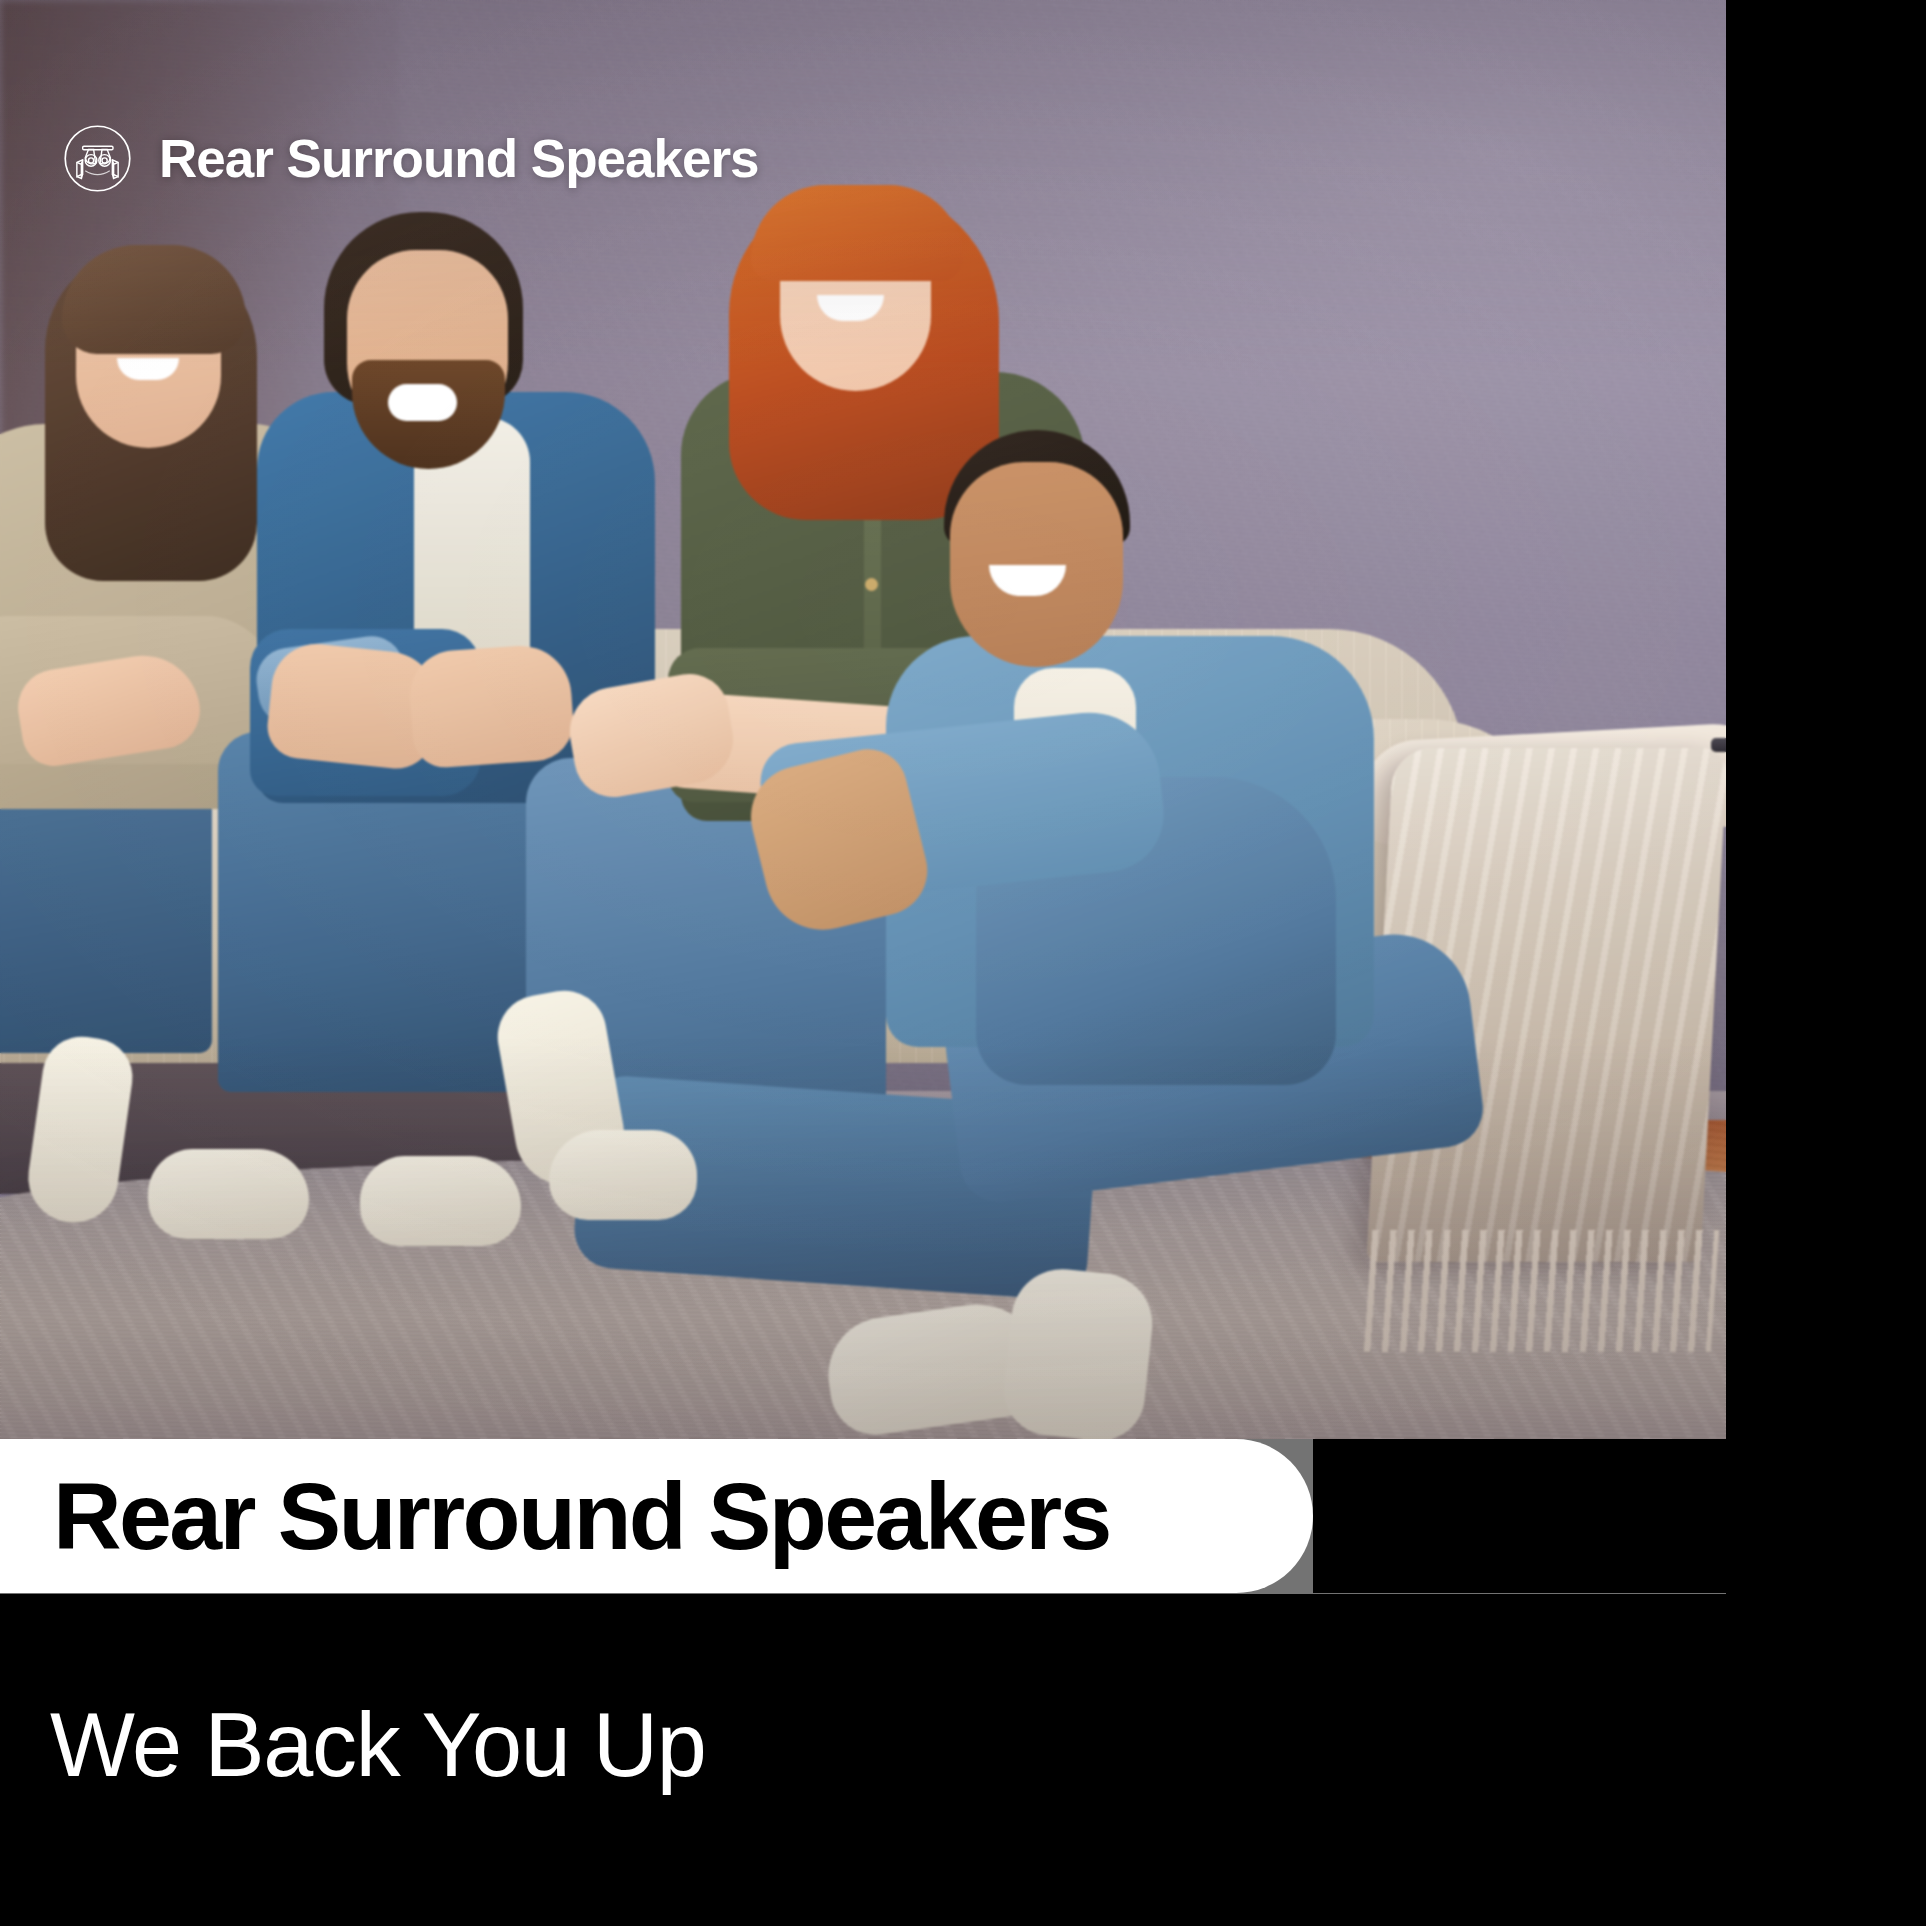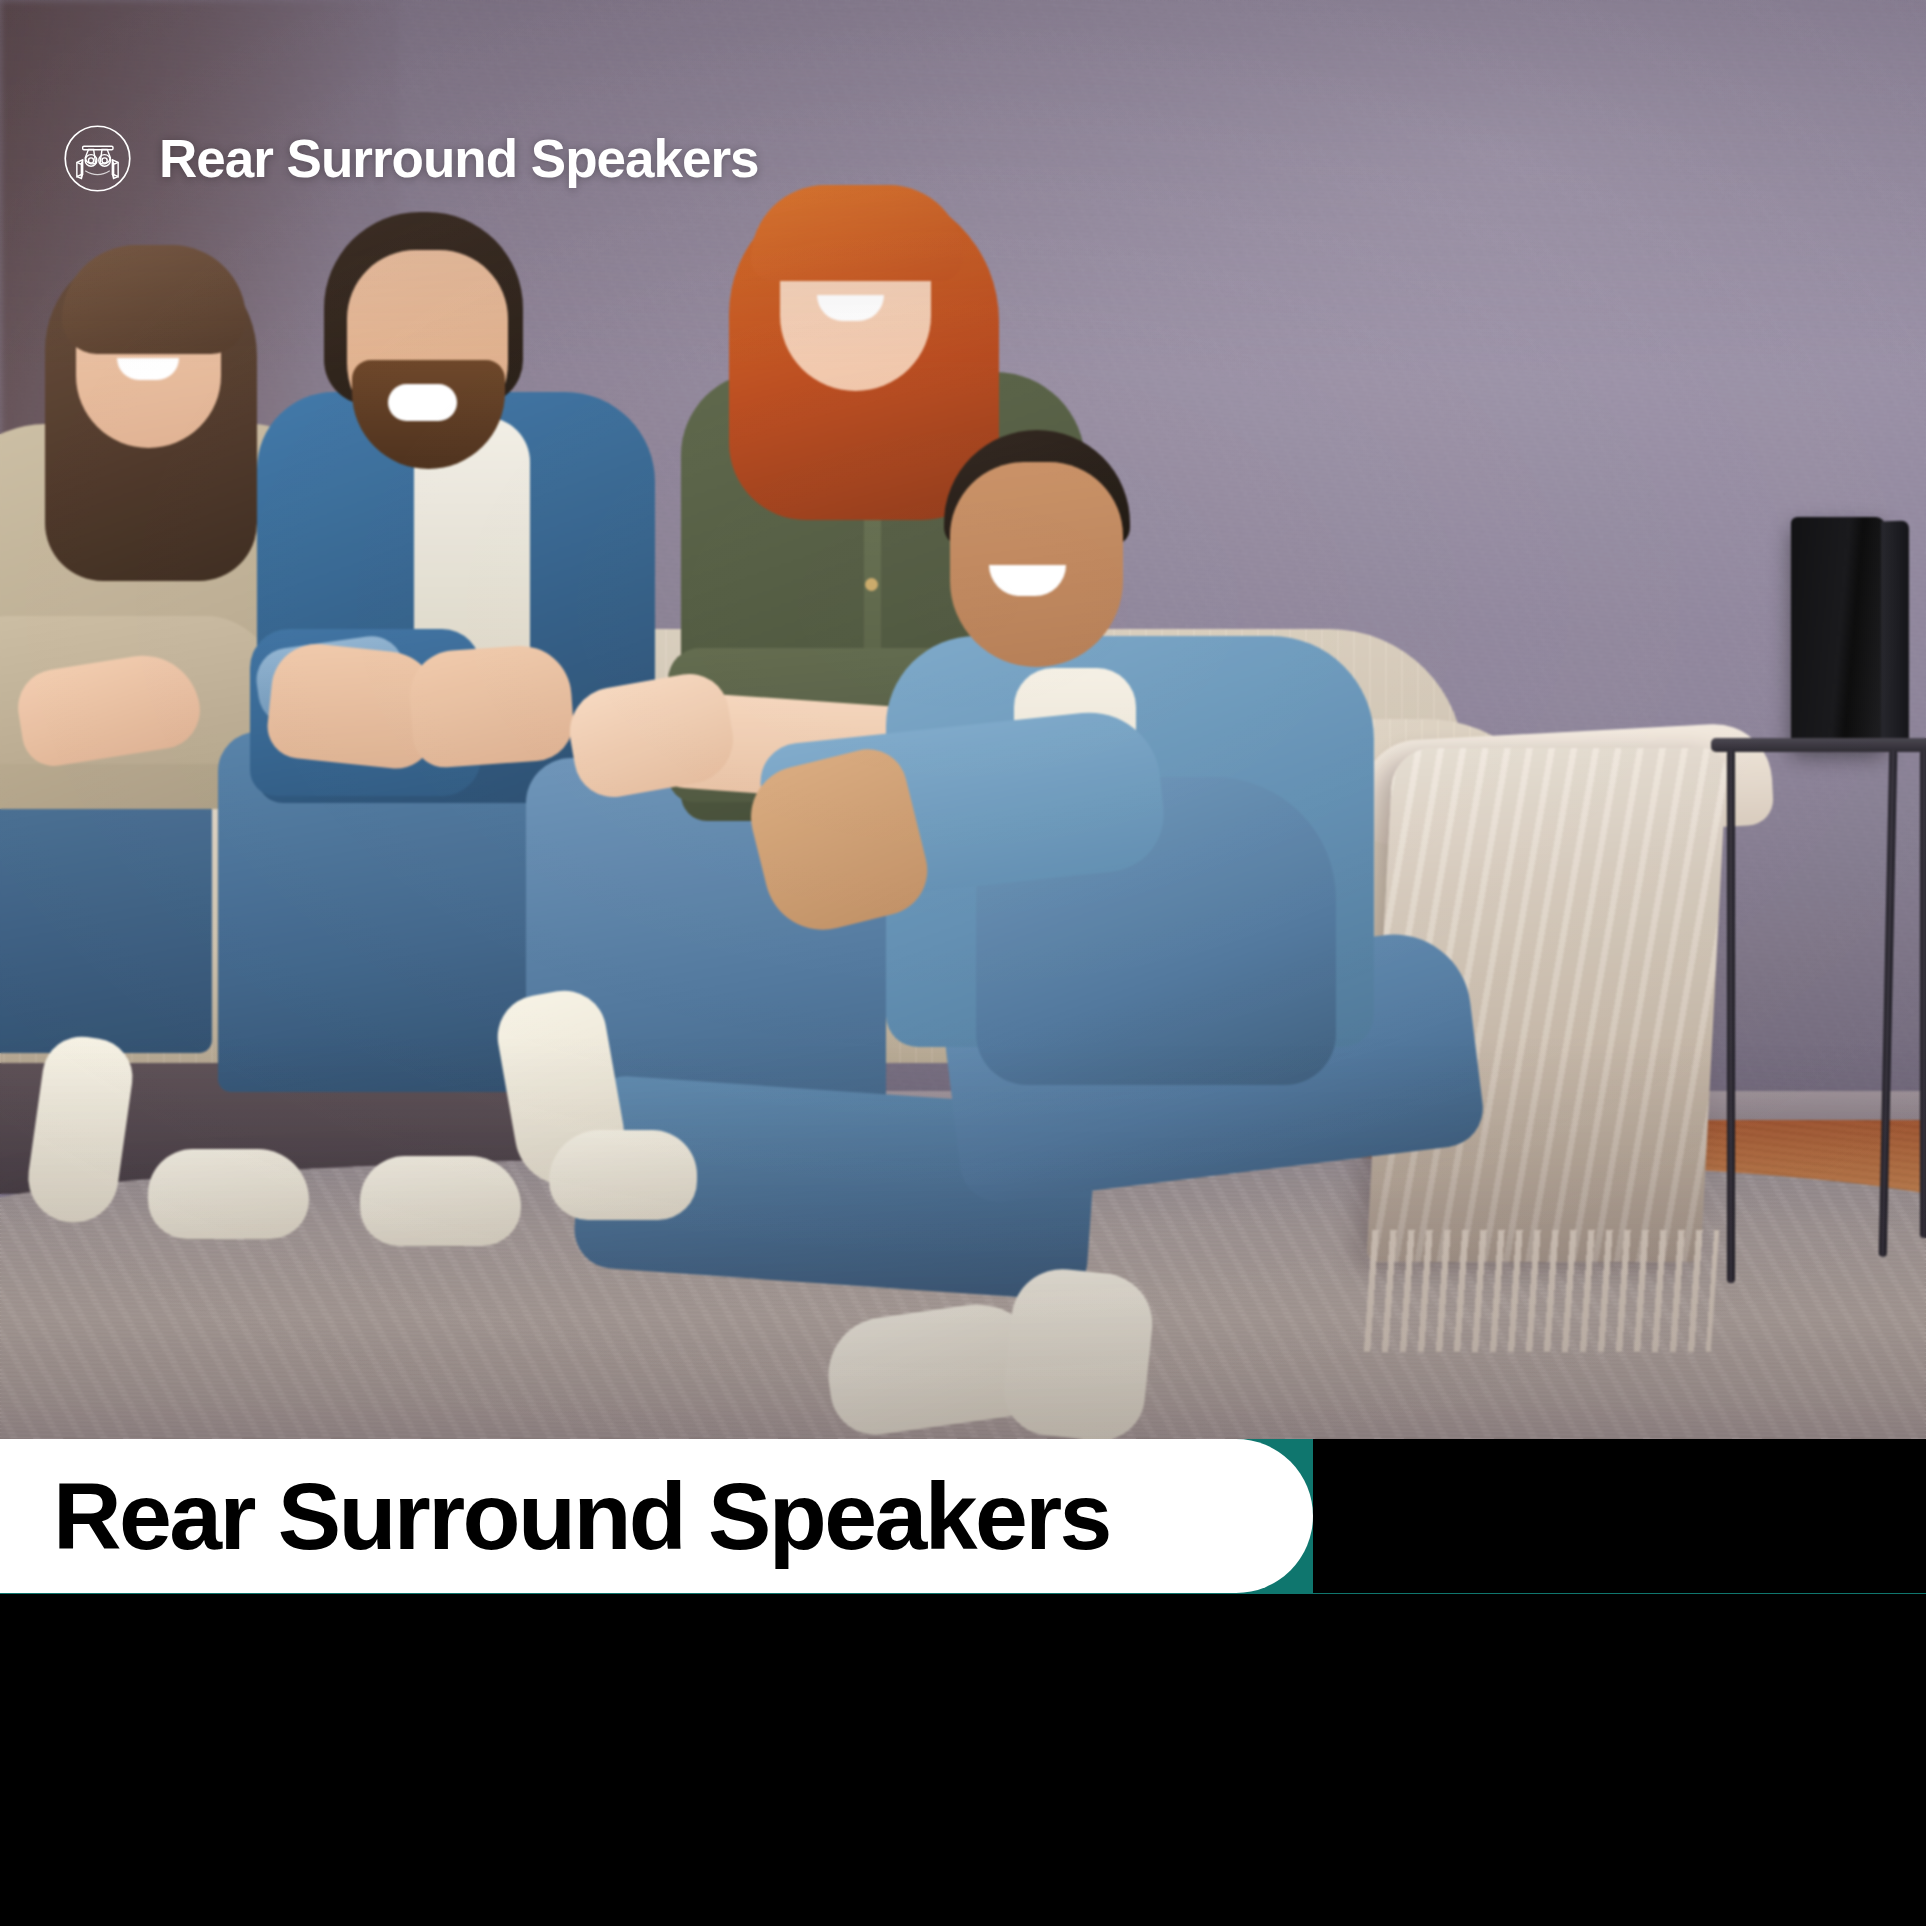--- a/index.html
+++ b/index.html
@@ -2,23 +2,23 @@
 <html style="font-size:10.3px"><head>
 <meta charset="utf-8">
 <title>Rear Surround Speakers</title>
 <style>
   * { margin:0; padding:0; box-sizing:border-box; }
   html,body { background:#000; }
   body { font-family:"Liberation Sans", sans-serif; }
 
   .canvas{
     position:relative;
-    width:1926px; height:1926px;
+    width:1726px; height:1926px;
     overflow:hidden;
-    background:#0f766e;
+    background:#737373;
   }
 
   
   .photo{
     position:absolute; left:0; top:0;
     width:1926px; height:1439px;
     overflow:hidden;
     background:#8b8299;
   }
 
@@ -475,15 +475,16 @@
     <span class="badge-title">Rear Surround Speakers</span>
   </div>
 
   <div class="black-fill-right"></div>
 
   <div class="pill">
     <span class="pill-text">Rear Surround Speakers</span>
   </div>
 
   <div class="footer"></div>
+  <div class="footer-text">We Back You Up</div>
 
 </div>
 
 
 </body></html>

